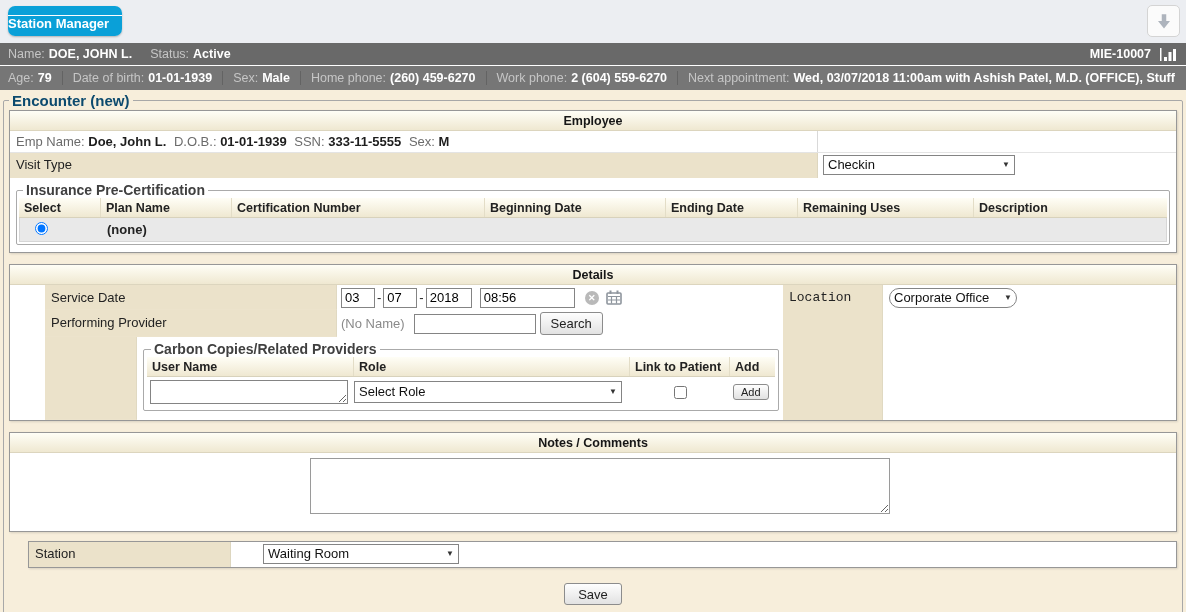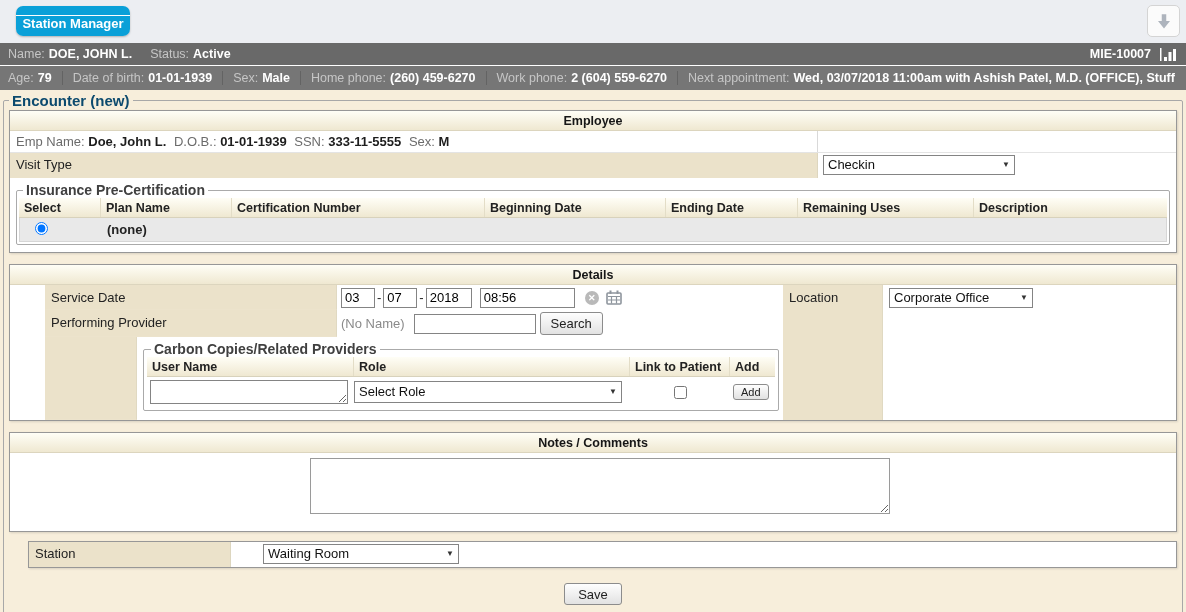--- a/index.html
+++ b/index.html
@@ -7,24 +7,24 @@
   body {
     font-family: "Liberation Sans", sans-serif;
     font-size: 13px;
     background: #f7eedb;
     color: #222;
   }
 
   
   .topbar { position:relative; height:43px; background:#eceef2; }
   .sm-tab {
-    position:absolute; left:16px; top:6px; width:114px; height:30px;
+    position:absolute; left:8px; top:6px; width:114px; height:30px;
     border-radius:7px; cursor:pointer;
     background: linear-gradient(#0aa0d8 0 9px, rgba(255,255,255,.9) 9px 10px, #0aa0d8 10px 100%);
-    display:flex; align-items:flex-end; justify-content:center; padding-bottom:5px;
+    display:flex; align-items:flex-end; justify-content:flex-start; padding-bottom:5px;
     box-shadow: 0 1px 2px rgba(0,0,0,.25);
   }
   .sm-tab span { color:#fff; font-weight:bold; font-size:13px; }
   .dl-btn {
     position:absolute; right:6px; top:5px; width:33px; height:32px;
     background:#fbfbfb; border:1px solid #d4d4d4; border-radius:5px; cursor:pointer;
     display:flex; align-items:center; justify-content:center;
   }
 
   
@@ -69,21 +69,21 @@
 
   
   .select {
     position:relative; display:inline-block; background:#fff;
     border:1px solid #848484; height:20px; line-height:18px;
     padding:0 18px 0 4px; font-size:13px; cursor:pointer; color:#111;
     vertical-align:middle;
   }
   .select .sel-arrow { position:absolute; right:4px; top:50%; transform:translateY(-50%); font-size:8px; color:#333; }
   .sel-visit { width:192px; }
-  .sel-loc   { width:144px; }
+  .sel-loc   { width:128px;border-radius:10px; }
   .sel-role  { width:268px; height:22px; line-height:20px; }
   .sel-station { width:196px; }
 
   
   fieldset.ins, fieldset.cc {
     border:1px solid #aaa; border-radius:2px; background:#fff;
   }
   fieldset.ins { margin:4px 6px 7px; padding:0 2px 2px; }
   fieldset.ins > legend, fieldset.cc > legend { font-size:14px; font-weight:bold; color:#404040; padding:0 3px; margin-left:4px; }
   .ins-hd, .ins-row { display:grid; grid-template-columns:82px 131px 253px 181px 132px 176px auto; }
@@ -120,21 +120,21 @@
   .in-prov { width:122px; }
   .btn {
     background:linear-gradient(#fefefe,#e2e2e2); border:1px solid #8c8c8c;
     border-radius:3px; font-size:13px; color:#222; padding:2px 10px; cursor:pointer;
     font-family:"Liberation Sans", sans-serif;
   }
   .btn-search { margin-left:4px; height:23px; }
   .btn-sm { font-size:11px; padding:1px 7px; border-radius:3px; }
   .btn-save { padding:2px 13px; height:22px; }
 
-  .det-loc-label { width:100px; background:#ebe2ca; padding:5px 6px 4px; border-right:1px solid #e0d9c2; }
+  .det-loc-label { width:100px; background:#ebe2ca; padding:5px 6px 4px; border-right:1px solid #e0d9c2;font-family:Liberation Mono, monospace; }
   .det-loc-value { flex:1; background:#fff; padding:3px 6px; }
 
   
   fieldset.cc { width:636px; margin:2px 0 7px 2px; padding:0 3px 4px; }
   .cc-hd, .cc-row { display:grid; grid-template-columns:207px 276px 100px auto; }
   .cc-hd { background:linear-gradient(#fffef6,#efe8d1); border-bottom:1px solid #d8d2bc; font-weight:bold; font-size:12.5px; }
   .cc-hd > div { padding:3px 5px 2px; border-right:1px solid #e3ddc7; }
   .cc-hd > div:last-child { border-right:none; }
   .cc-row { padding:3px 0 2px; align-items:center; }
   .cc-user { width:198px; height:24px; margin-left:3px; border:1px solid #848484; resize:both;

